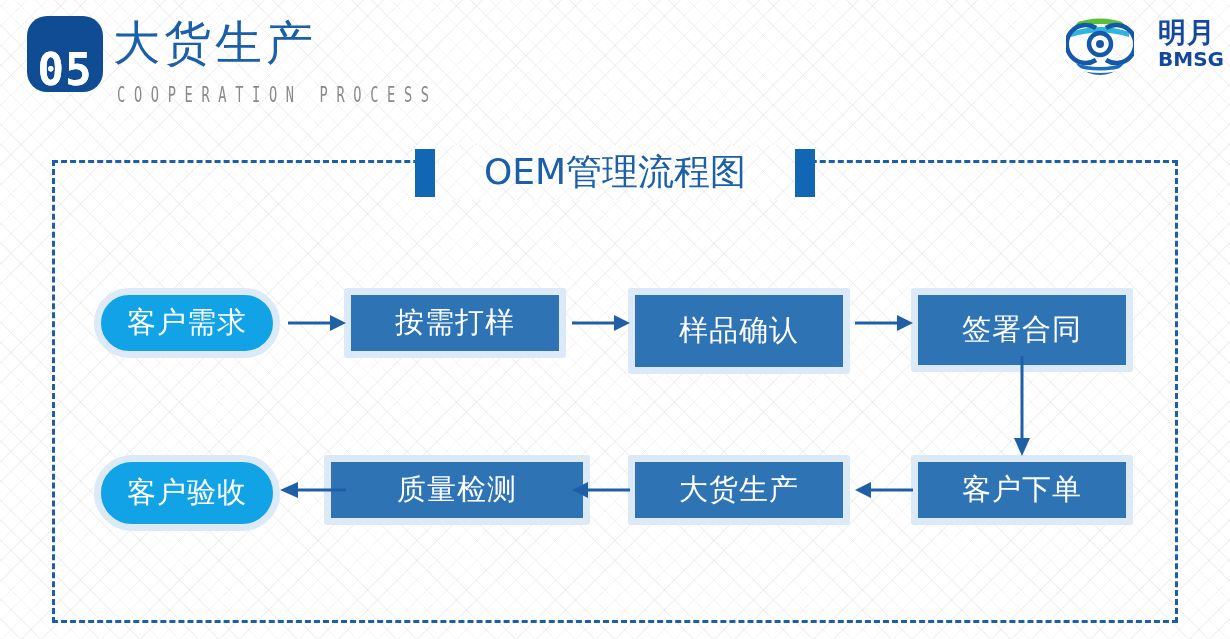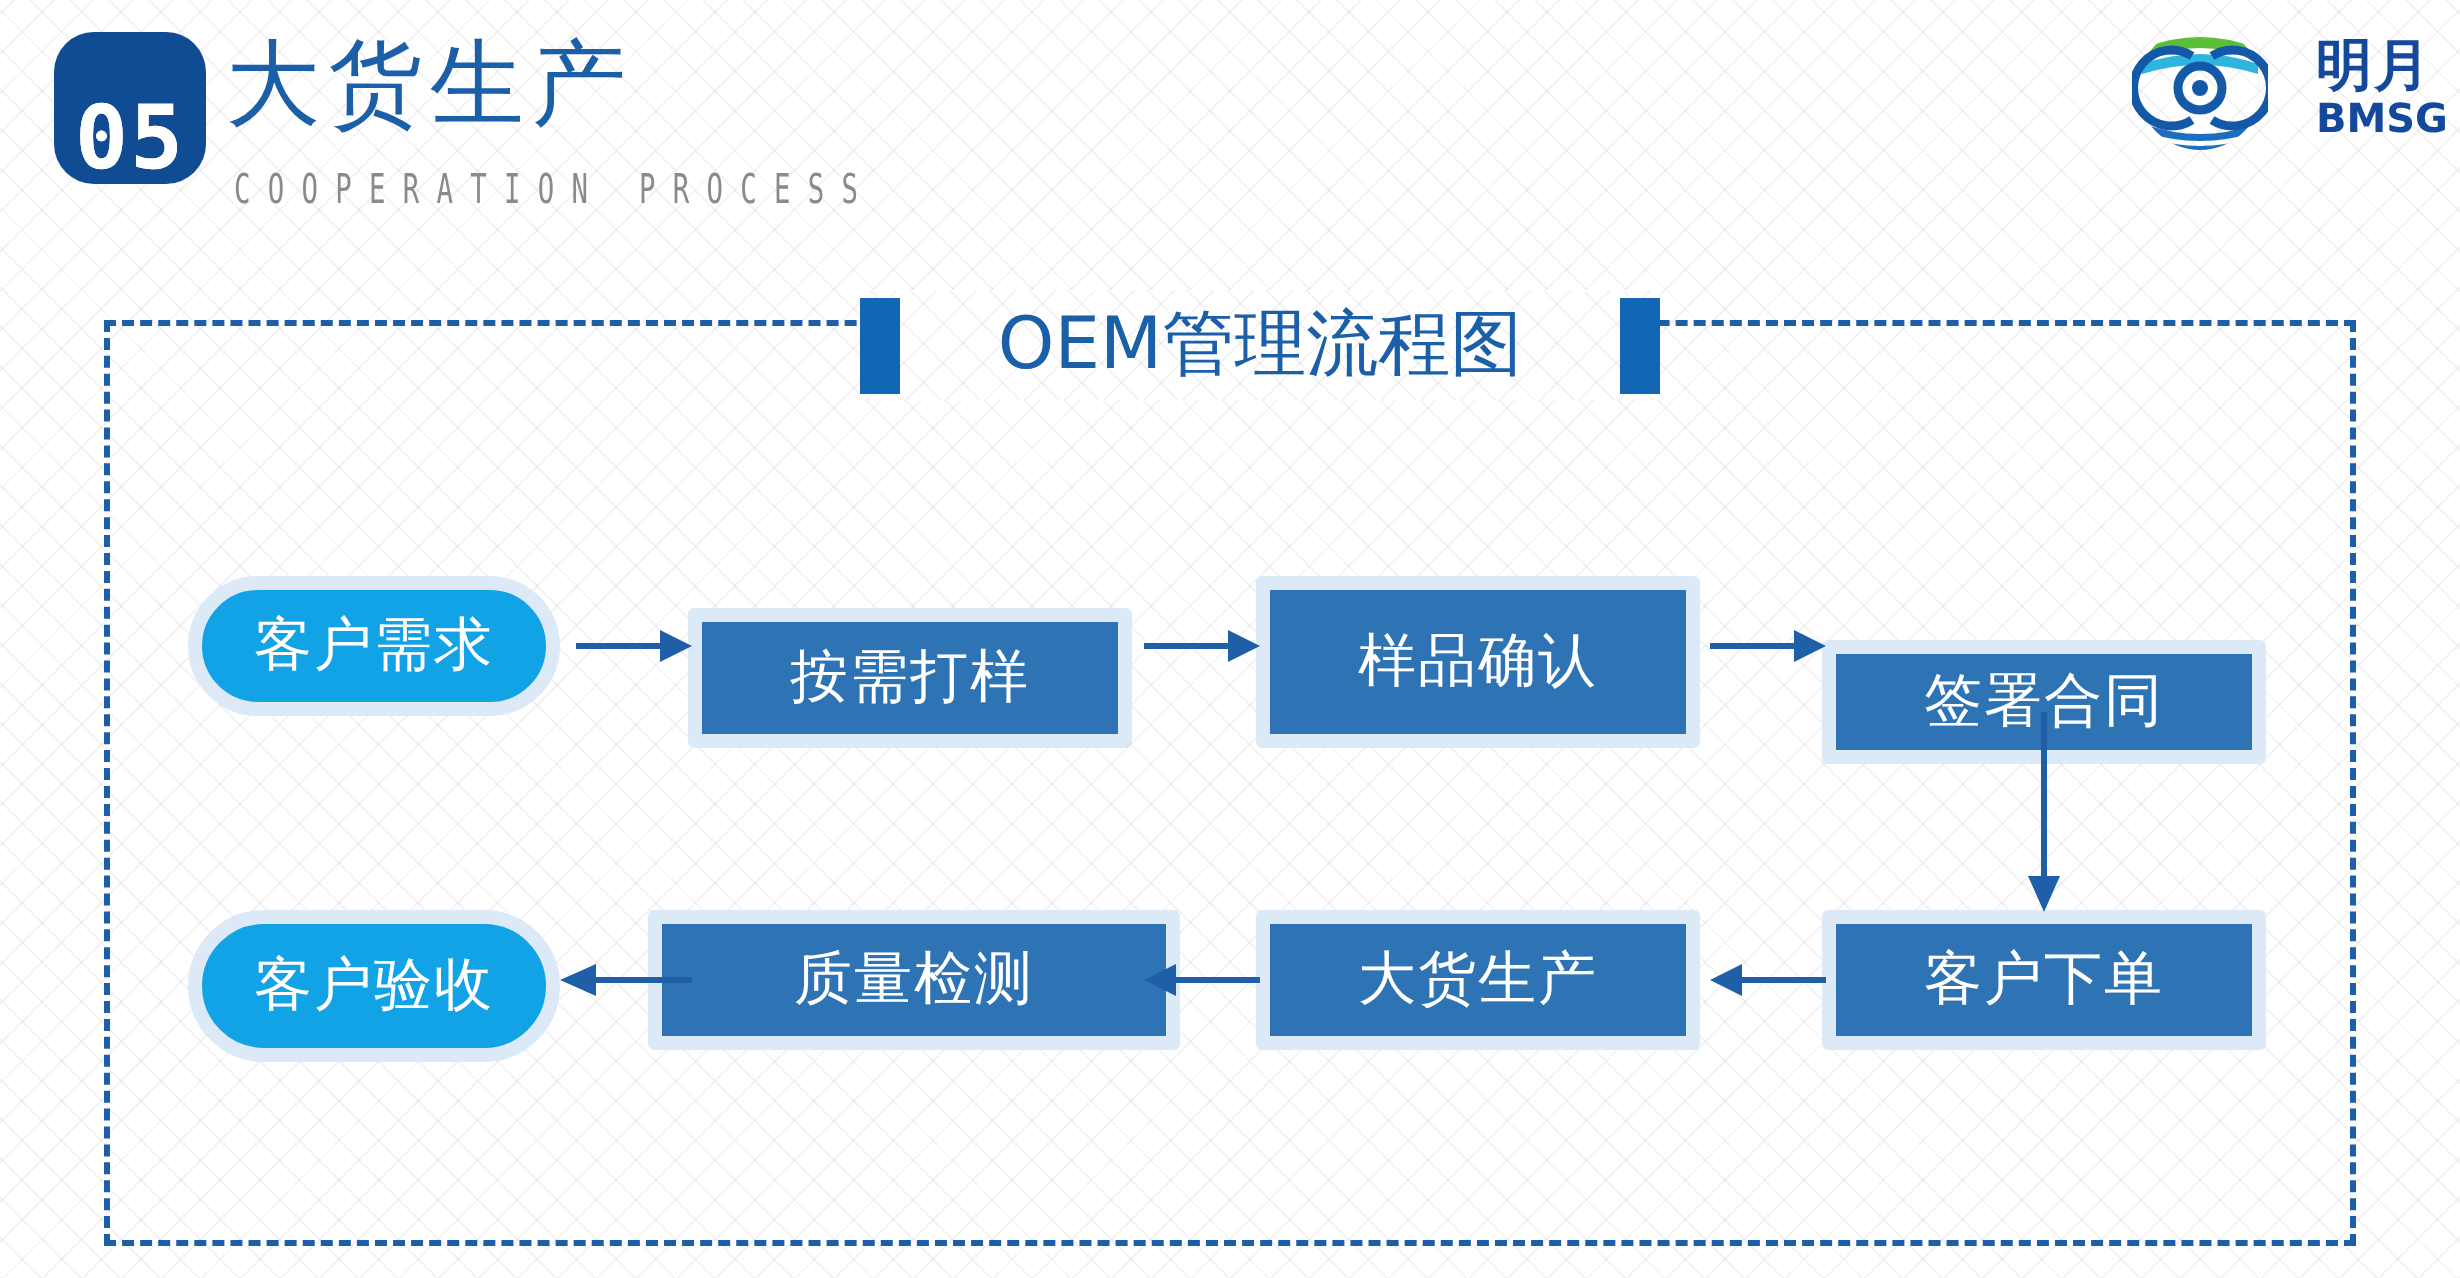--- a/index.html
+++ b/index.html
@@ -127,21 +127,21 @@
     top: 160px;
     width: 1126px;
     height: 463px;
     border: 3px dashed #1A5FA8;
     box-sizing: border-box;
   }
 
   
   #diagram-title-wrap {
     position: absolute;
-    left: 430px;
+    left: 415px;
     top: 145px;
     width: 400px;
     height: 55px;
     display: flex;
     align-items: center;
     background: #ffffff;
     background-image:
       repeating-linear-gradient(45deg,  rgba(160,150,150,0.11) 0 1px, rgba(255,255,255,0) 1px 14px),
       repeating-linear-gradient(-45deg, rgba(160,150,150,0.11) 0 1px, rgba(255,255,255,0) 1px 14px);
   }
@@ -243,29 +243,29 @@
   <div id="diagram-title-wrap">
     <div class="title-bar"></div>
     <div id="diagram-title">OEM管理流程图</div>
     <div class="title-bar"></div>
   </div>
 
   <div class="node pill" style="left:94px;  top:288px; width:186px; height:70px;">
     <span>客户需求</span>
   </div>
 
-  <div class="node rect" style="left:344px; top:304px; width:222px; height:70px;">
+  <div class="node rect" style="left:344px; top:288px; width:222px; height:70px;">
     <span>按需打样</span>
   </div>
 
   <div class="node rect" style="left:628px; top:288px; width:222px; height:86px;">
     <span>样品确认</span>
   </div>
 
-  <div class="node rect" style="left:911px; top:288px; width:222px; height:62px;margin-top:32px;">
+  <div class="node rect" style="left:911px; top:288px; width:222px; height:84px;">
     <span>签署合同</span>
   </div>
 
   <div class="node pill" style="left:94px;  top:455px; width:186px; height:76px;">
     <span>客户验收</span>
   </div>
 
   <div class="node rect" style="left:324px; top:455px; width:266px; height:70px;text-align:center;">
     <span>质量检测</span>
   </div>

